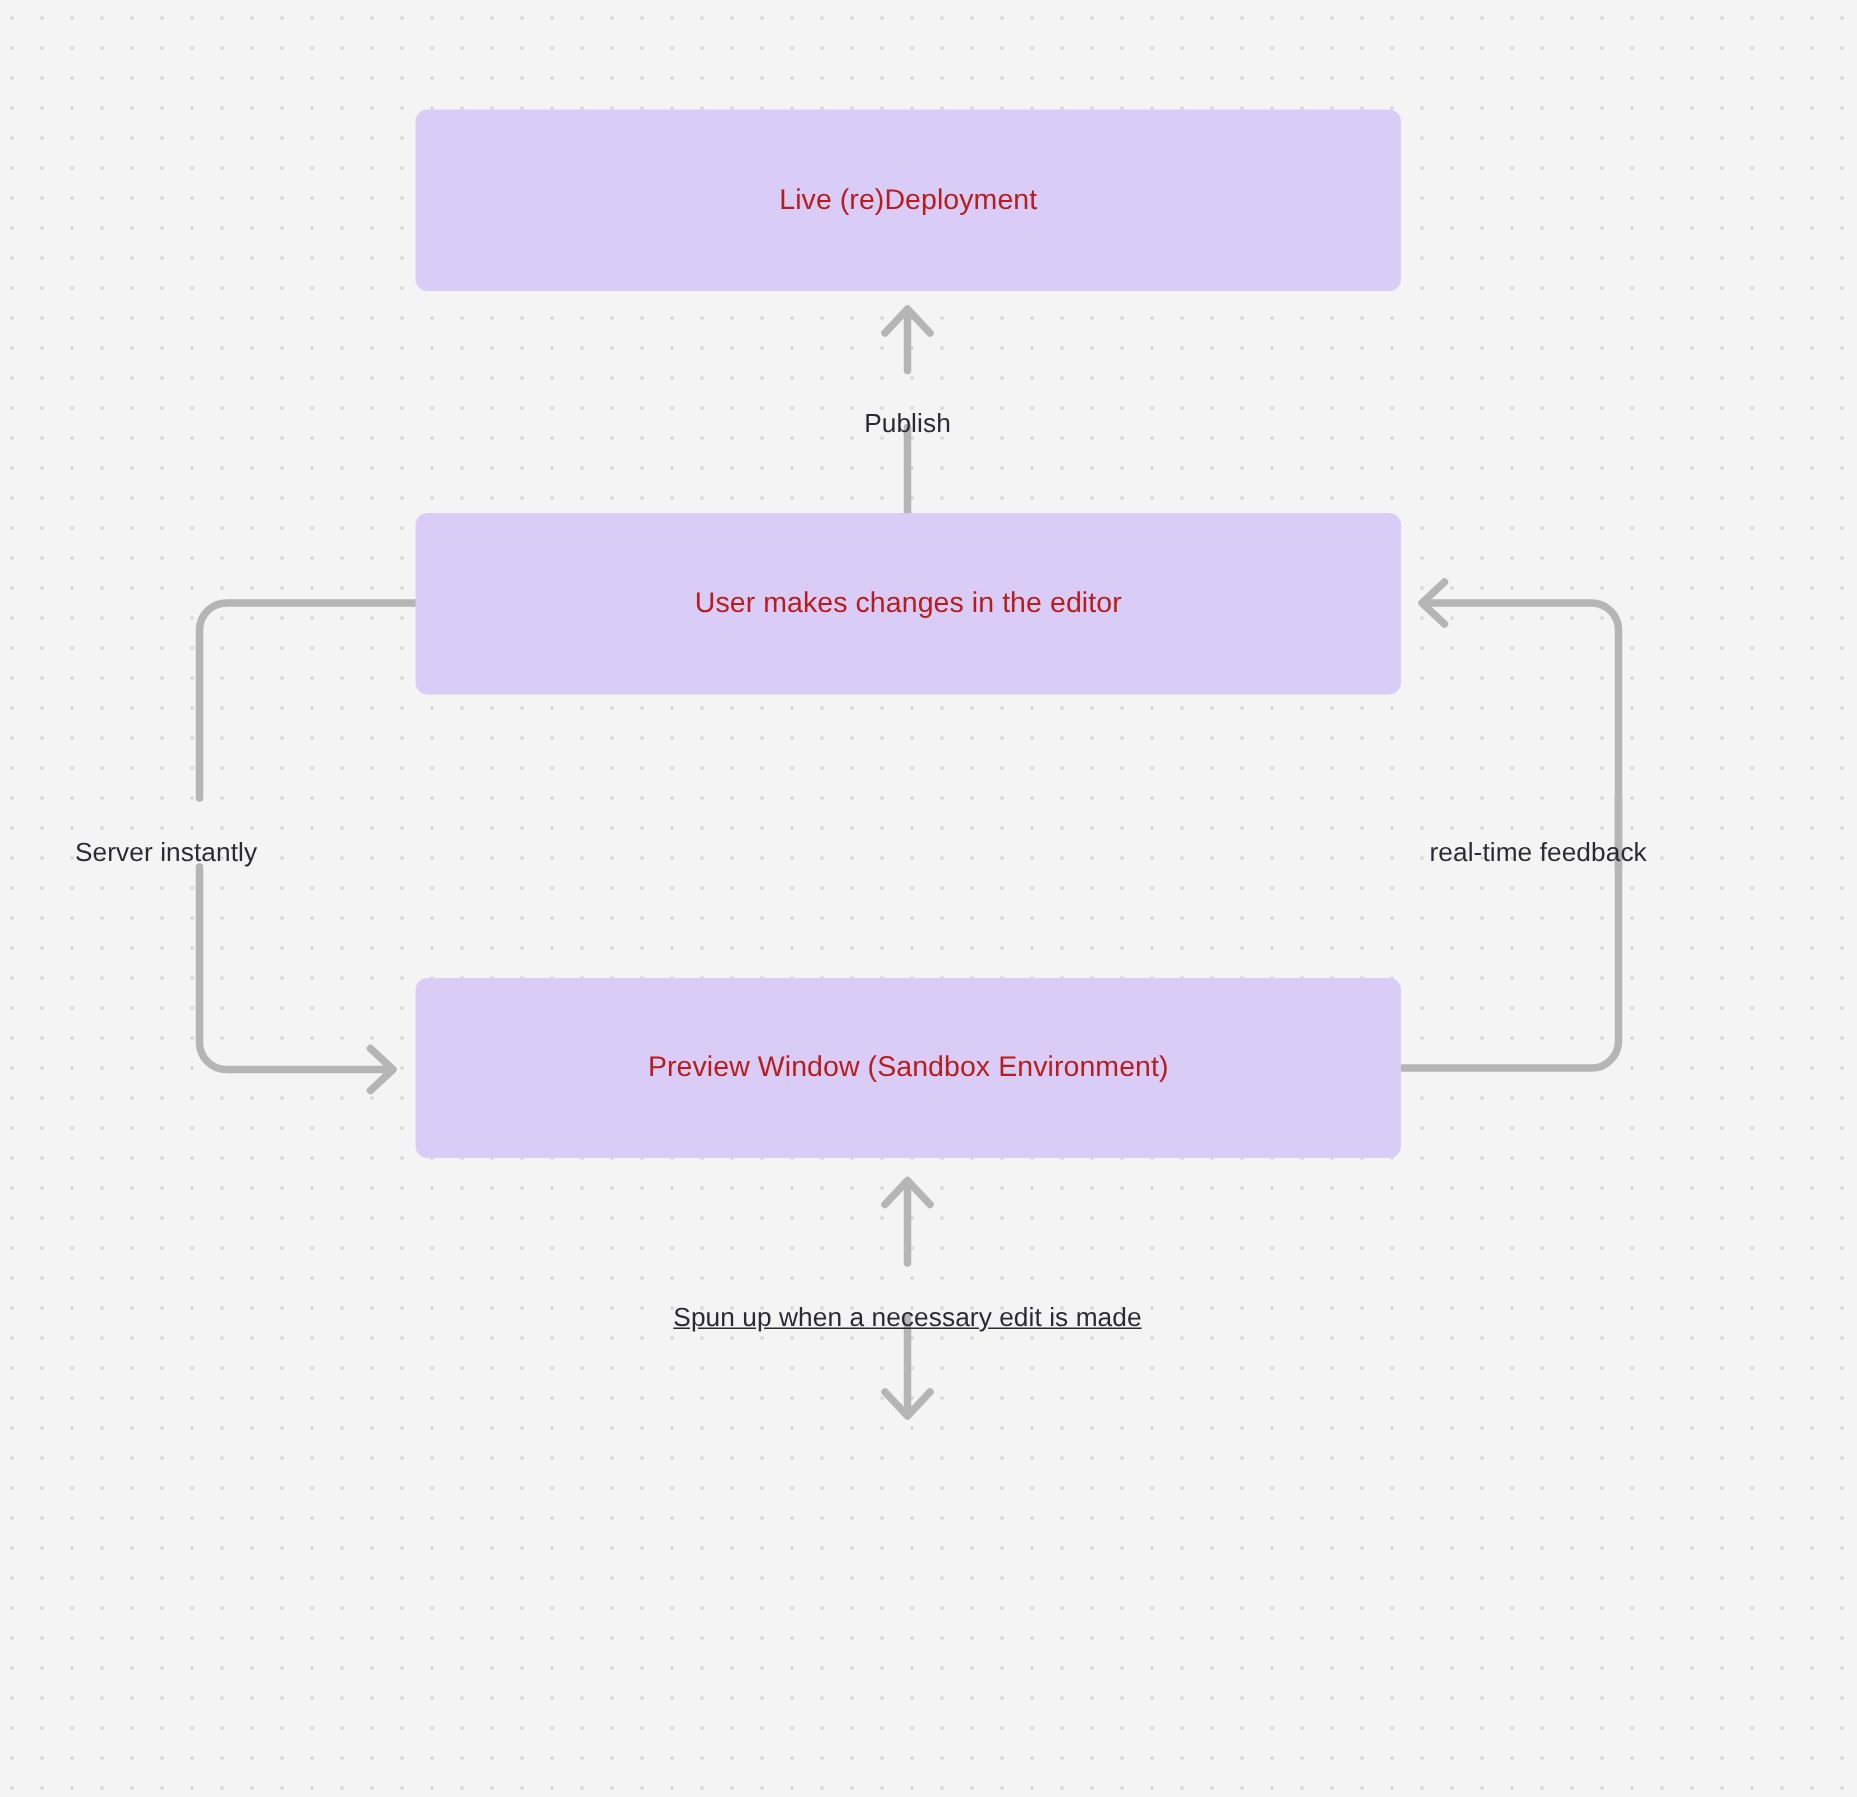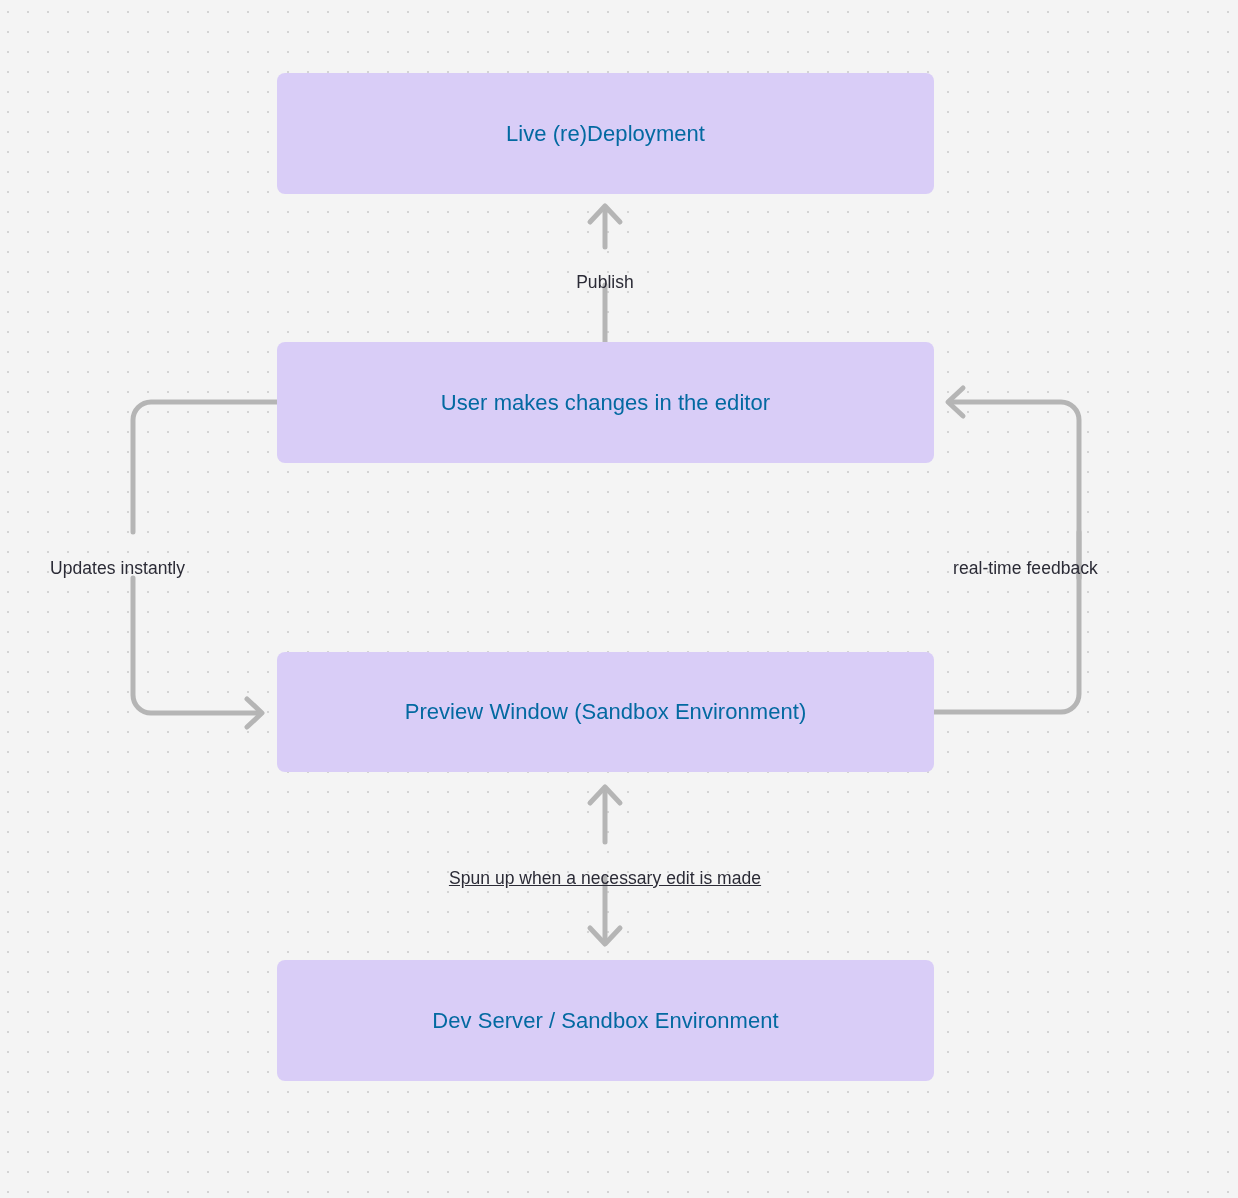--- a/index.html
+++ b/index.html
@@ -36,23 +36,23 @@
     position: absolute;
     box-sizing: border-box;
     background: #d9cdf7;
     border-radius: 8px;
     display: flex;
     align-items: center;
     justify-content: center;
     text-align: center;
   }
   .node-label {
-    font-size: 22px;
+    font-size: 19px;
     line-height: 1.25;
-    color: #0369a1;
+    color: #b91c1c;
     letter-spacing: 0.05px;
     white-space: nowrap;
   }
   .edge-label {
     position: absolute;
     font-size: 17.5px;
     line-height: 1;
     color: #2b2b36;
     letter-spacing: 0.05px;
     white-space: nowrap;
@@ -104,25 +104,22 @@
   </div>
 
   <div class="node" style="left:277px; top:652px; width:657px; height:120px;">
     <span class="node-label">Preview Window (Sandbox Environment)</span>
   </div>
 
   <div class="node" style="left:277px; top:342px; width:657px; height:121px;">
     <span class="node-label">User makes changes in the editor</span>
   </div>
 
-  <div class="node" style="left:277px; top:960px; width:657px; height:121px;">
-    <span class="node-label">Dev Server / Sandbox Environment</span>
-  </div>
 
   <div class="edge-label center" style="left:605px; top:262px;">Publish</div>
 
-  <div class="edge-label" style="left:50px; top:548px;">Updates instantly</div>
+  <div class="edge-label" style="left:50px; top:548px;">Server instantly</div>
 
   <div class="edge-label" style="left:953px; top:548px;">real-time feedback</div>
 
   <div class="edge-label center" style="left:605px; top:858px;text-decoration:underline;">Spun up when a necessary edit is made</div>
 
 </div>
 
 </body></html>

